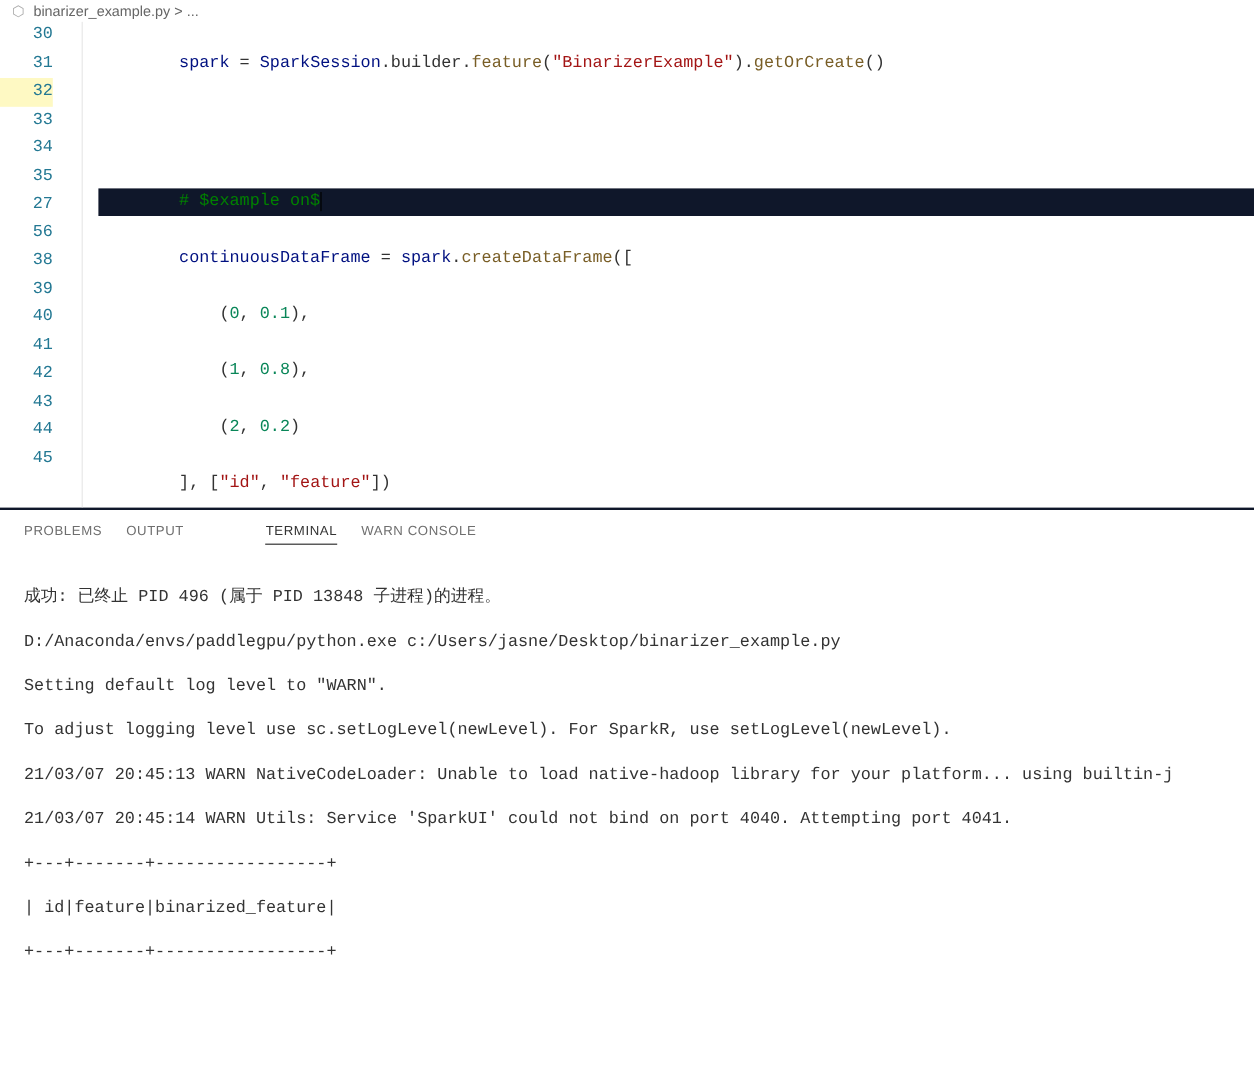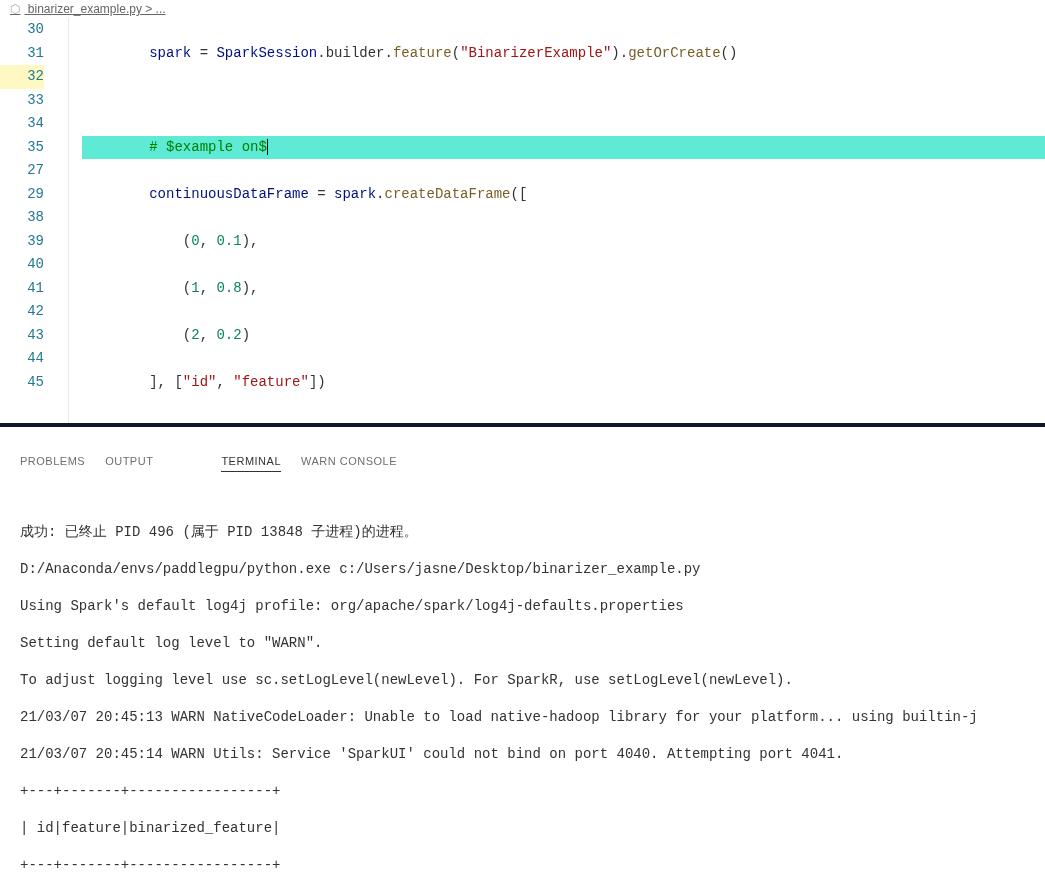--- a/index.html
+++ b/index.html
@@ -12,21 +12,20 @@
     height: 895px;
     overflow: hidden;
   }
   .breadcrumb {
     font-size: 12px;
     color: #666;
     padding: 2px 10px;
     font-family: -apple-system, "Segoe UI", sans-serif;
     white-space: nowrap;
     overflow: hidden;
-    text-decoration: underline;
   }
   .editor {
     display: flex;
     flex-direction: column;
     height: 405px;
     overflow: hidden;
   }
   .code-area {
     display: flex;
     flex: 1;
@@ -45,35 +44,35 @@
     border-right: 0;
     position: relative;
   }
   .code {
     flex: 1;
     line-height: 23.5px;
     white-space: pre;
     padding-left: 2px;
   }
   .line { height: 23.5px; }
-  .line.hl { background: #5eead4; }
+  .line.hl { background: #0f172a; margin-top: 21px; }
   .caret { border-left: 1px solid #000; }
   .fn { color: #795E26; }
   .str { color: #A31515; }
   .num { color: #098658; }
   .cmt { color: #008000; }
   .var { color: #001080; }
   .panel-tabs {
     display: flex;
     gap: 20px;
-    padding: 24px 20px;
+    padding: 8px 20px;
     font-family: -apple-system, "Segoe UI", sans-serif;
     font-size: 11px;
     color: #6e6e6e;
-    border-top: 4px solid #0f172a;
+    border-top: 2px solid #0f172a;
     letter-spacing: 0.5px;
   }
   .panel-tab {
     padding: 4px 0;
     cursor: pointer;
   }
   .panel-tab.active {
     color: #333;
     border-bottom: 1px solid #333;
     margin-left: 48px;
@@ -99,21 +98,21 @@
 <div class="editor">
   <div class="code-area">
     <div class="gutter">
       <div class="line">30</div>
       <div class="line">31</div>
       <div class="line" style="background:#fef9c3">32</div>
       <div class="line">33</div>
       <div class="line">34</div>
       <div class="line">35</div>
       <div class="line">27</div>
-      <div class="line">29</div>
+      <div class="line">56</div>
       <div class="line">38</div>
       <div class="line">39</div>
       <div class="line">40</div>
       <div class="line">41</div>
       <div class="line">42</div>
       <div class="line">43</div>
       <div class="line">44</div>
       <div class="line">45</div>
     </div>
     <div class="fold">
@@ -143,21 +142,20 @@
 <div class="panel-tabs">
   <div class="panel-tab">PROBLEMS</div>
   <div class="panel-tab">OUTPUT</div>
   <div class="panel-tab active">TERMINAL</div>
   <div class="panel-tab">WARN CONSOLE</div>
 </div>
 
 <div class="terminal">
 <div>成功: 已终止 PID 496 (属于 PID 13848 子进程)的进程。</div>
 <div>D:/Anaconda/envs/paddlegpu/python.exe c:/Users/jasne/Desktop/binarizer_example.py</div>
-<div>Using Spark's default log4j profile: org/apache/spark/log4j-defaults.properties</div>
 <div>Setting default log level to "WARN".</div>
 <div>To adjust logging level use sc.setLogLevel(newLevel). For SparkR, use setLogLevel(newLevel).</div>
 <div>21/03/07 20:45:13 WARN NativeCodeLoader: Unable to load native-hadoop library for your platform... using builtin-j</div>
 <div>21/03/07 20:45:14 WARN Utils: Service 'SparkUI' could not bind on port 4040. Attempting port 4041.</div>
 <div>+---+-------+-----------------+</div>
 <div>| id|feature|binarized_feature|</div>
 <div>+---+-------+-----------------+</div>
 
 
 

